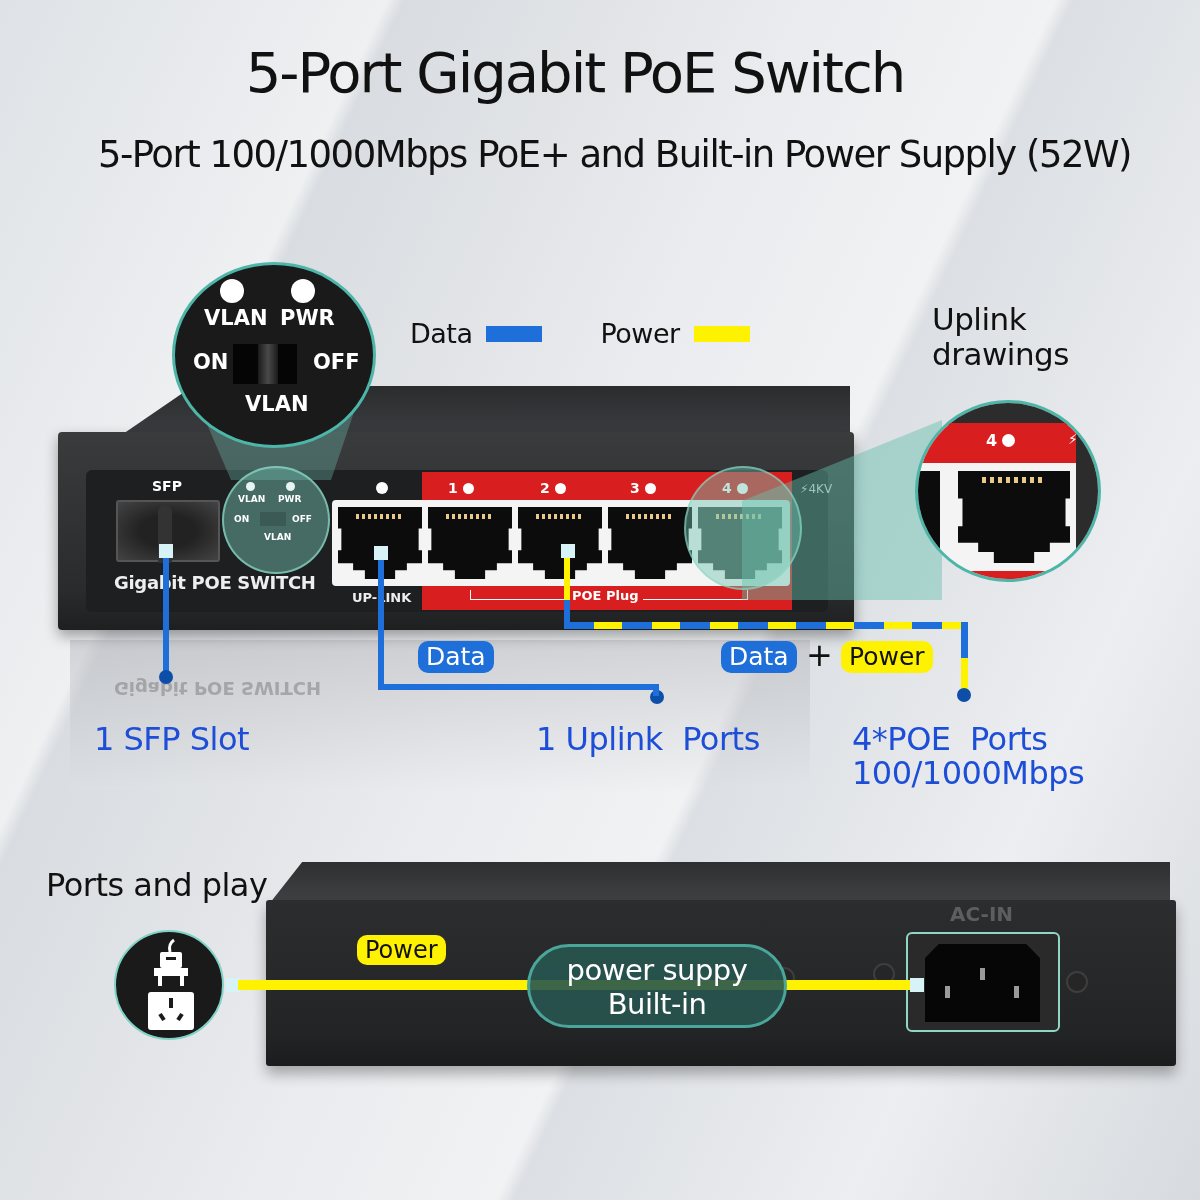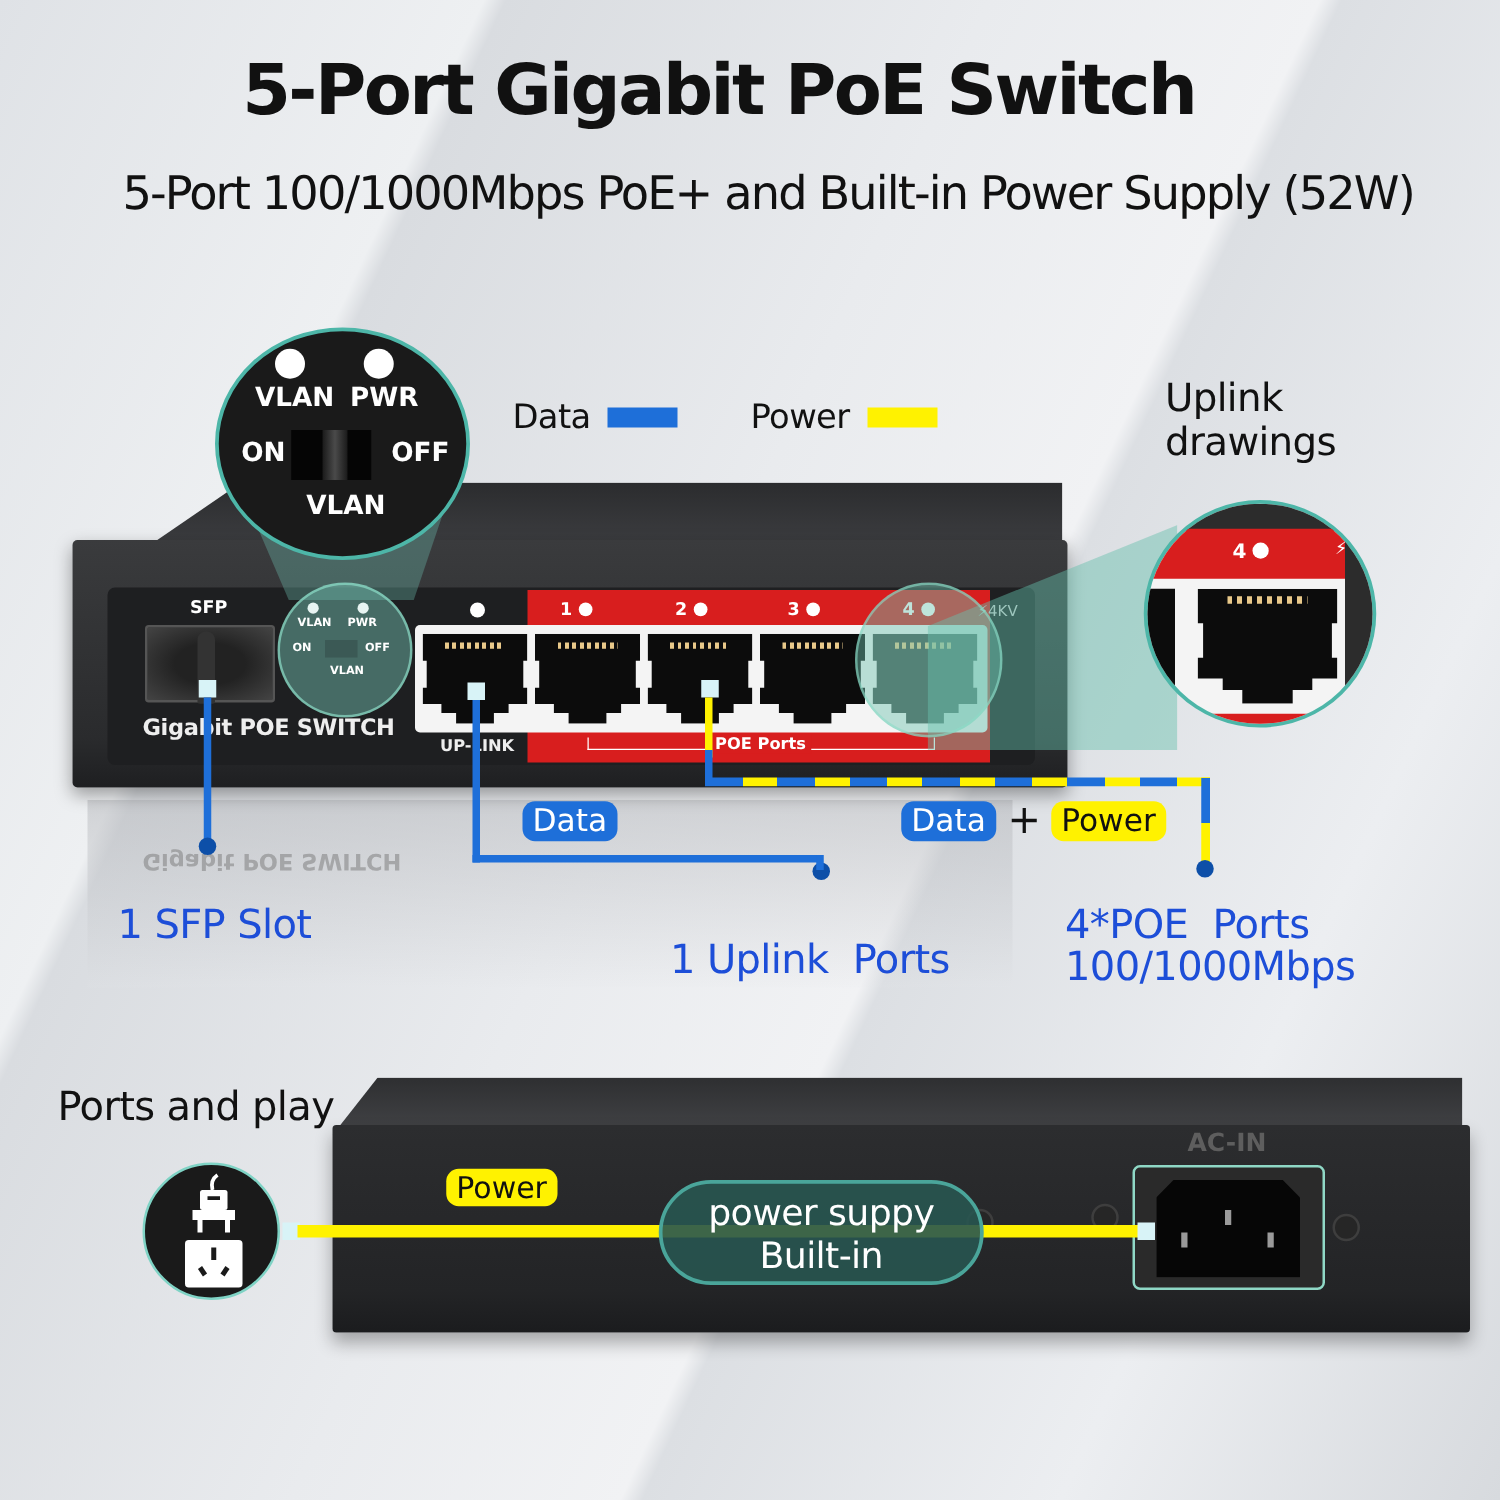--- a/index.html
+++ b/index.html
@@ -4,21 +4,21 @@
 <style>
   * { box-sizing: border-box; margin: 0; padding: 0; }
   html, body { width: 1200px; height: 1200px; overflow: hidden; }
   body {
     position: relative;
     font-family: "DejaVu Sans", "Liberation Sans", sans-serif;
     background: linear-gradient(115deg, #dfe2e6 0%, #eef0f2 22%, #d9dce0 23%, #e9ebee 45%, #f1f2f4 60%, #dcdfe3 61%, #eceef1 80%, #d7dade 100%);
     color: #111;
   }
   .abs { position: absolute; }
-  .title { left: 0; width: 1150px; top: 40px; text-align: center; font-size: 56px; font-family: "DejaVu Sans", sans-serif; letter-spacing: -2px; color: #111; font-weight: bold; }
+  .title { left: 0; width: 1150px; top: 40px; text-align: center; font-size: 56px; font-family: "DejaVu Sans", sans-serif; letter-spacing: -2px; color: #111; }
   .subtitle { left: 0; width: 1190px; top: 133px; text-align: center; font-size: 37px; letter-spacing: -1.5px; color: #111; padding-left: 39px; }
 
   
   .legend-label { font-size: 27px; color: #111; letter-spacing: -0.5px; }
   .legend-swatch { width: 56px; height: 16px; }
 
   .detail-label { left: 932px; top: 302px; font-size: 31px; line-height: 35px; letter-spacing: -0.5px; color: #111; }
 
   
   .switch-top-face { left: 58px; top: 432px; width: 796px; height: 198px; background: linear-gradient(180deg, #3a3b3d, #2a2b2d 80%, #1e1f21); border-radius: 4px; box-shadow: 0 6px 14px rgba(0,0,0,0.35); }
@@ -32,21 +32,21 @@
   .uplink-led { left: 376px; top: 482px; width: 12px; height: 12px; border-radius: 50%; background: #fff; }
   .uplink-label { left: 352px; top: 590px; color: #eee; font-size: 13px; font-weight: bold; }
   .poe-bg { left: 422px; top: 472px; width: 370px; height: 138px; background: #d81e1e; }
   .ports-bg { left: 332px; top: 500px; width: 458px; height: 86px; background: #f4f4f4; border-radius: 4px; }
   .port { width: 84px; height: 72px; top: 507px; background: #0c0c0c; clip-path: polygon(0 0,100% 0,100% 30%,96% 30%,96% 60%,100% 60%,100% 78%,82% 78%,82% 88%,68% 88%,68% 100%,32% 100%,32% 88%,18% 88%,18% 78%,0 78%,0 60%,4% 60%,4% 30%,0 30%); }
   .port-pins { top: 514px; height: 5px; width: 48px; background: repeating-linear-gradient(90deg,#e9c98a 0 3px, transparent 3px 6px); }
   .port-num { top: 480px; color: #fff; font-size: 14px; font-weight: bold; }
   .port-num-led { display: inline-block; width: 11px; height: 11px; border-radius: 50%; background: #fff; margin-left: 5px; vertical-align: -1px; }
   .poe-bracket { left: 470px; top: 590px; width: 278px; height: 10px; border: 1.5px solid #fff; border-top: none; }
   .poe-label { left: 568px; top: 588px; color: #fff; font-size: 13px; font-weight: bold; background: #d81e1e; padding: 0 4px; }
-  .kv { left: 782px; top: 482px; color: #ccc; font-size: 12px; }
+  .kv { left: 800px; top: 482px; color: #ccc; font-size: 12px; }
 
   .magnifier-small { left: 222px; top: 466px; width: 108px; height: 108px; border-radius: 50%; background: rgba(120,200,185,0.45); border: 2px solid rgba(140,220,200,0.7); }
   .beam-left { left: 175px; top: 350px; width: 200px; height: 130px; background: rgba(110,190,175,0.35); clip-path: polygon(0 0, 100% 0, 78% 100%, 28% 100%); }
   .magnifier-big { left: 172px; top: 262px; width: 204px; height: 186px; border-radius: 50%; background: #1a1a1a; border: 3px solid #4db6a8; }
   .mag-text { color: #fff; font-size: 21px; font-weight: bold; }
   .led-big { width: 24px; height: 24px; border-radius: 50%; background: #fff; }
   .dip { left: 233px; top: 344px; width: 64px; height: 40px; background: #050505; }
   .dip-toggle { left: 258px; top: 344px; width: 20px; height: 40px; background: linear-gradient(90deg,#1a1a1a,#4a4a4a,#1a1a1a); }
 
   .magnifier-port4 { left: 684px; top: 466px; width: 118px; height: 124px; border-radius: 50%; background: rgba(110,195,175,0.45); border: 2px solid rgba(140,220,200,0.6); }
@@ -138,21 +138,21 @@
 <div class="abs port-pins" style="left:446px;"></div>
 <div class="abs port" style="left:518px;"></div>
 <div class="abs port-pins" style="left:536px;"></div>
 <div class="abs port" style="left:608px;"></div>
 <div class="abs port-pins" style="left:626px;"></div>
 <div class="abs port" style="left:698px; background:#3e4d4a;"></div>
 <div class="abs port-pins" style="left:716px;"></div>
 
 <div class="abs uplink-label">UP-LINK</div>
 <div class="abs poe-bracket"></div>
-<div class="abs poe-label">POE Ports</div>
+<div class="abs poe-label">POE Plug</div>
 
 <div class="abs beam-left"></div>
 <div class="abs magnifier-small">
   <div class="abs" style="left:22px;top:14px;width:9px;height:9px;border-radius:50%;background:#e8f4f2;"></div>
   <div class="abs" style="left:62px;top:14px;width:9px;height:9px;border-radius:50%;background:#e8f4f2;"></div>
   <div class="abs" style="left:14px;top:26px;font-size:9px;color:#fff;font-weight:bold;">VLAN</div>
   <div class="abs" style="left:54px;top:26px;font-size:9px;color:#fff;font-weight:bold;">PWR</div>
   <div class="abs" style="left:10px;top:46px;font-size:9px;color:#fff;font-weight:bold;">ON</div>
   <div class="abs" style="left:36px;top:44px;width:26px;height:14px;background:#3b5955;"></div>
   <div class="abs" style="left:68px;top:46px;font-size:9px;color:#fff;font-weight:bold;">OFF</div>
@@ -201,21 +201,21 @@
 <div class="abs line-dash-v" style="left:961px; top:622px; width:7px; height:70px;"></div>
 <div class="abs endpoint" style="left:957px; top:688px;"></div>
 
 <div class="abs pill pill-blue" style="left:418px; top:641px;">Data</div>
 <div class="abs pill pill-blue" style="left:721px; top:641px;">Data</div>
 <div class="abs plus" style="left:806px; top:636px;">+</div>
 <div class="abs pill pill-yellow" style="left:841px; top:641px;">Power</div>
 
 <div class="abs callout" style="left:94px; top:722px;">1 SFP Slot</div>
 <div class="abs callout" style="left:536px; top:722px;">
-  <div style="white-space:pre;margin-top:28px;">1 Uplink  Ports</div>
+  <div style="white-space:pre;">1 Uplink  Ports</div>
 </div>
 <div class="abs callout" style="left:852px; top:722px;">
   <div style="white-space:pre;">4*POE  Ports</div>
   <div>100/1000Mbps</div>
 </div>
 
 <div class="abs plug-label">Ports and play</div>
 <div class="abs plug-circle">
   <svg width="110" height="110" viewBox="0 0 110 110">
     <path d="M58 8 Q52 12 54 20" stroke="#fff" stroke-width="3" fill="none"></path>

